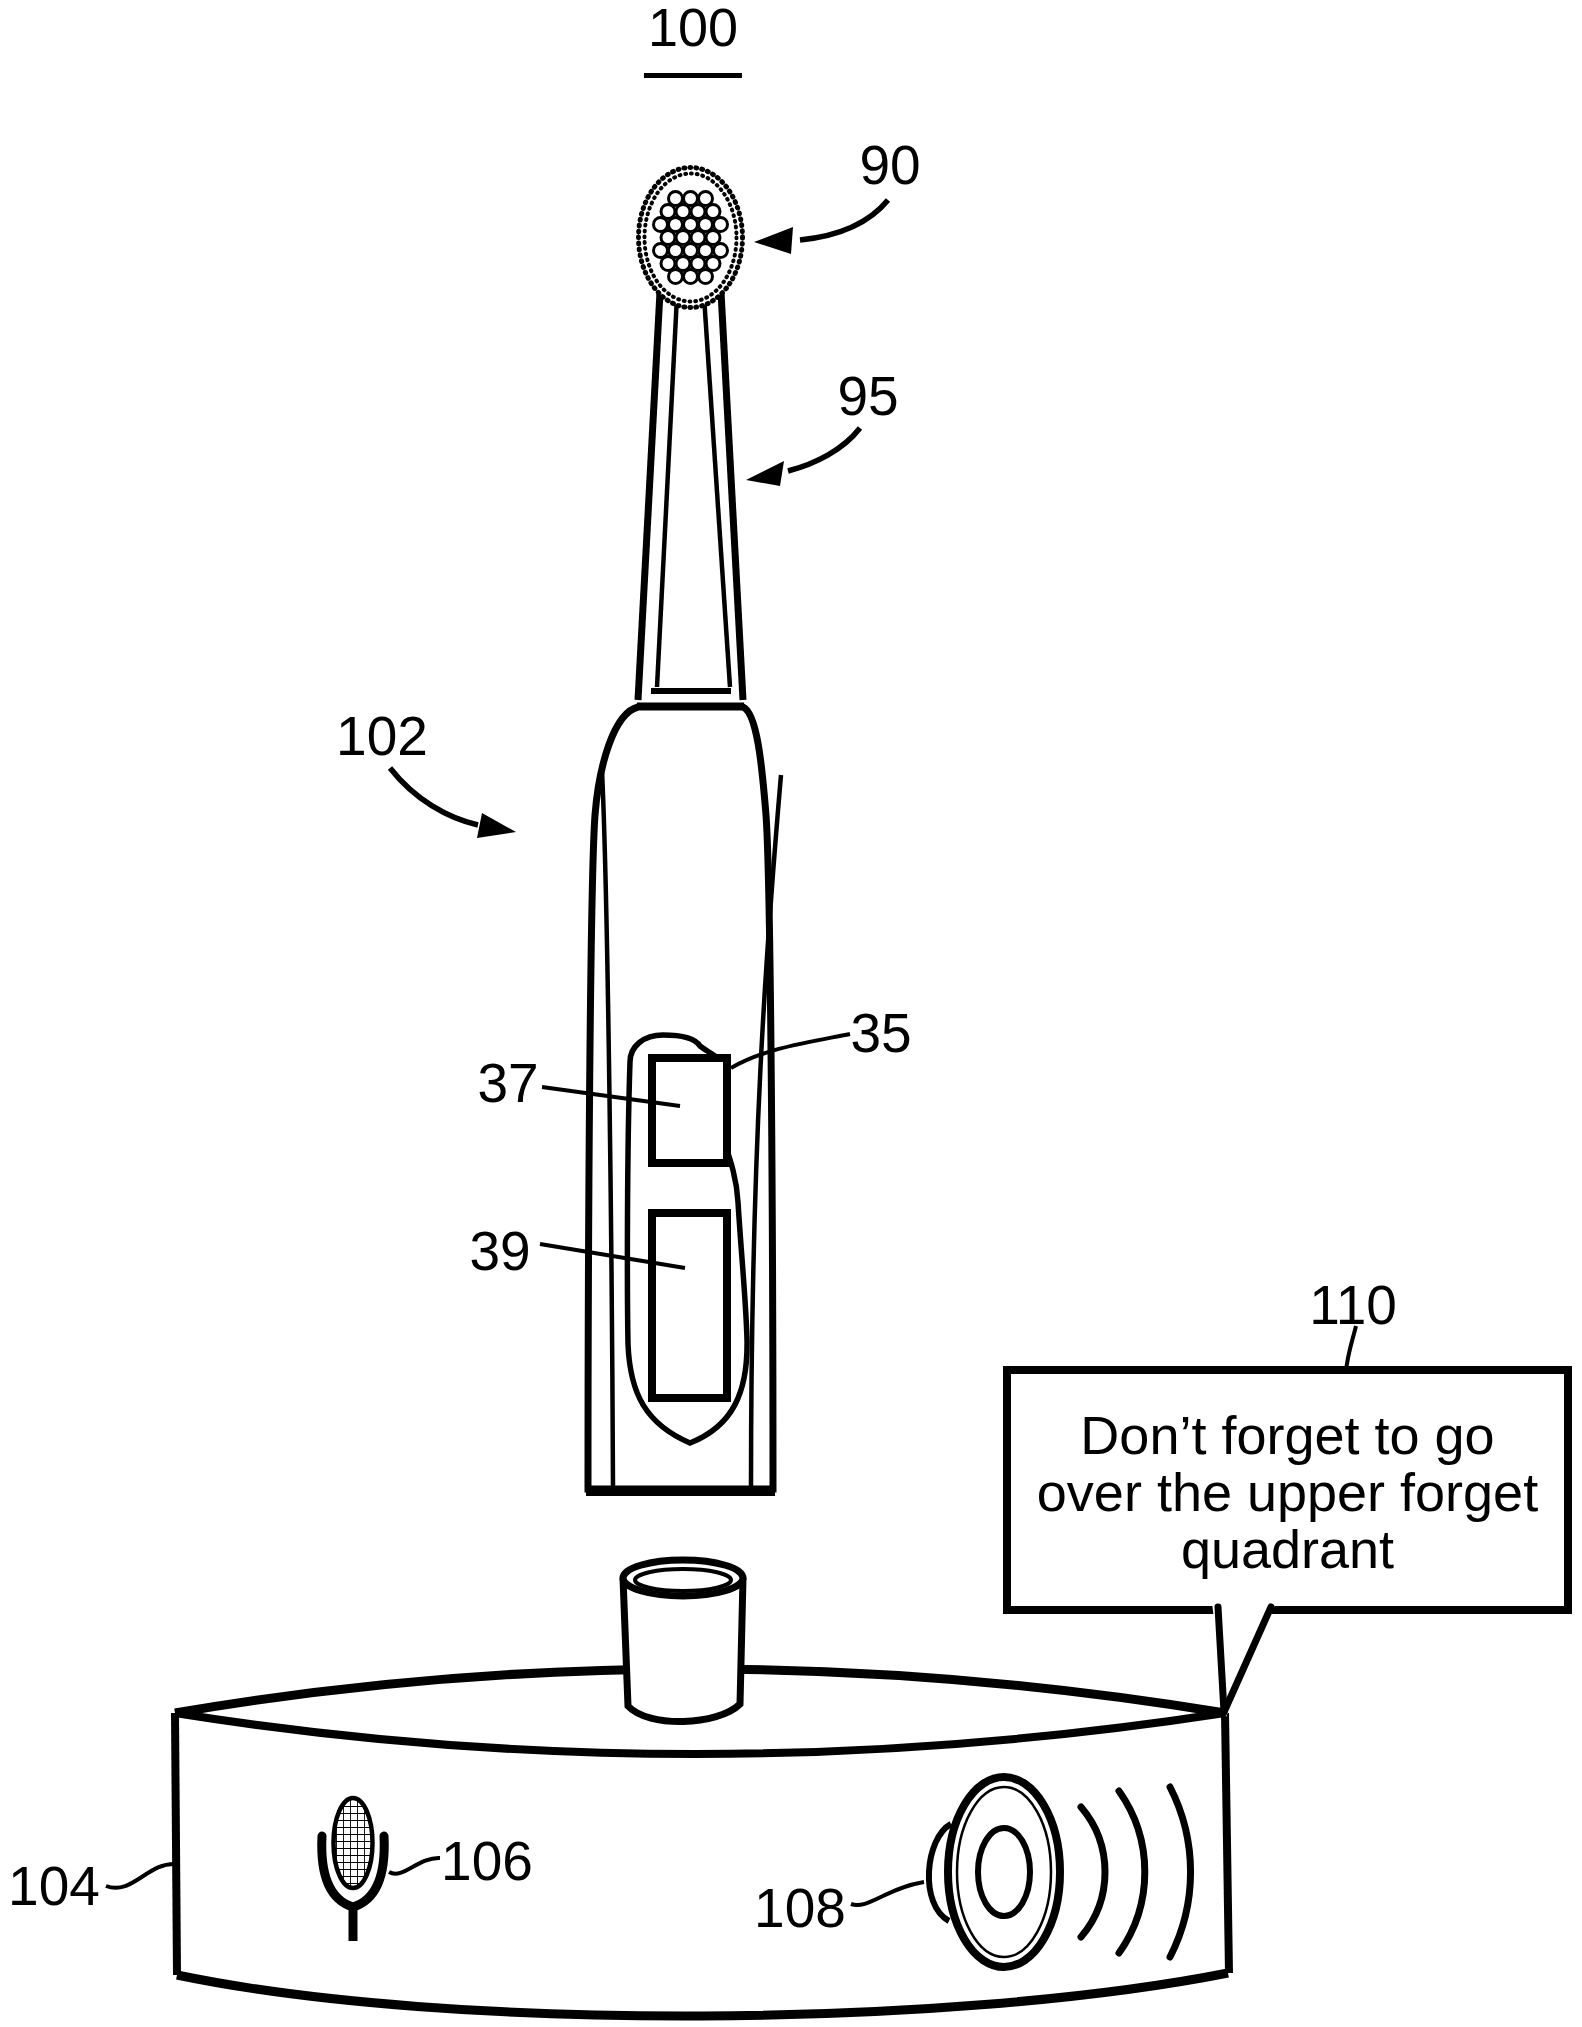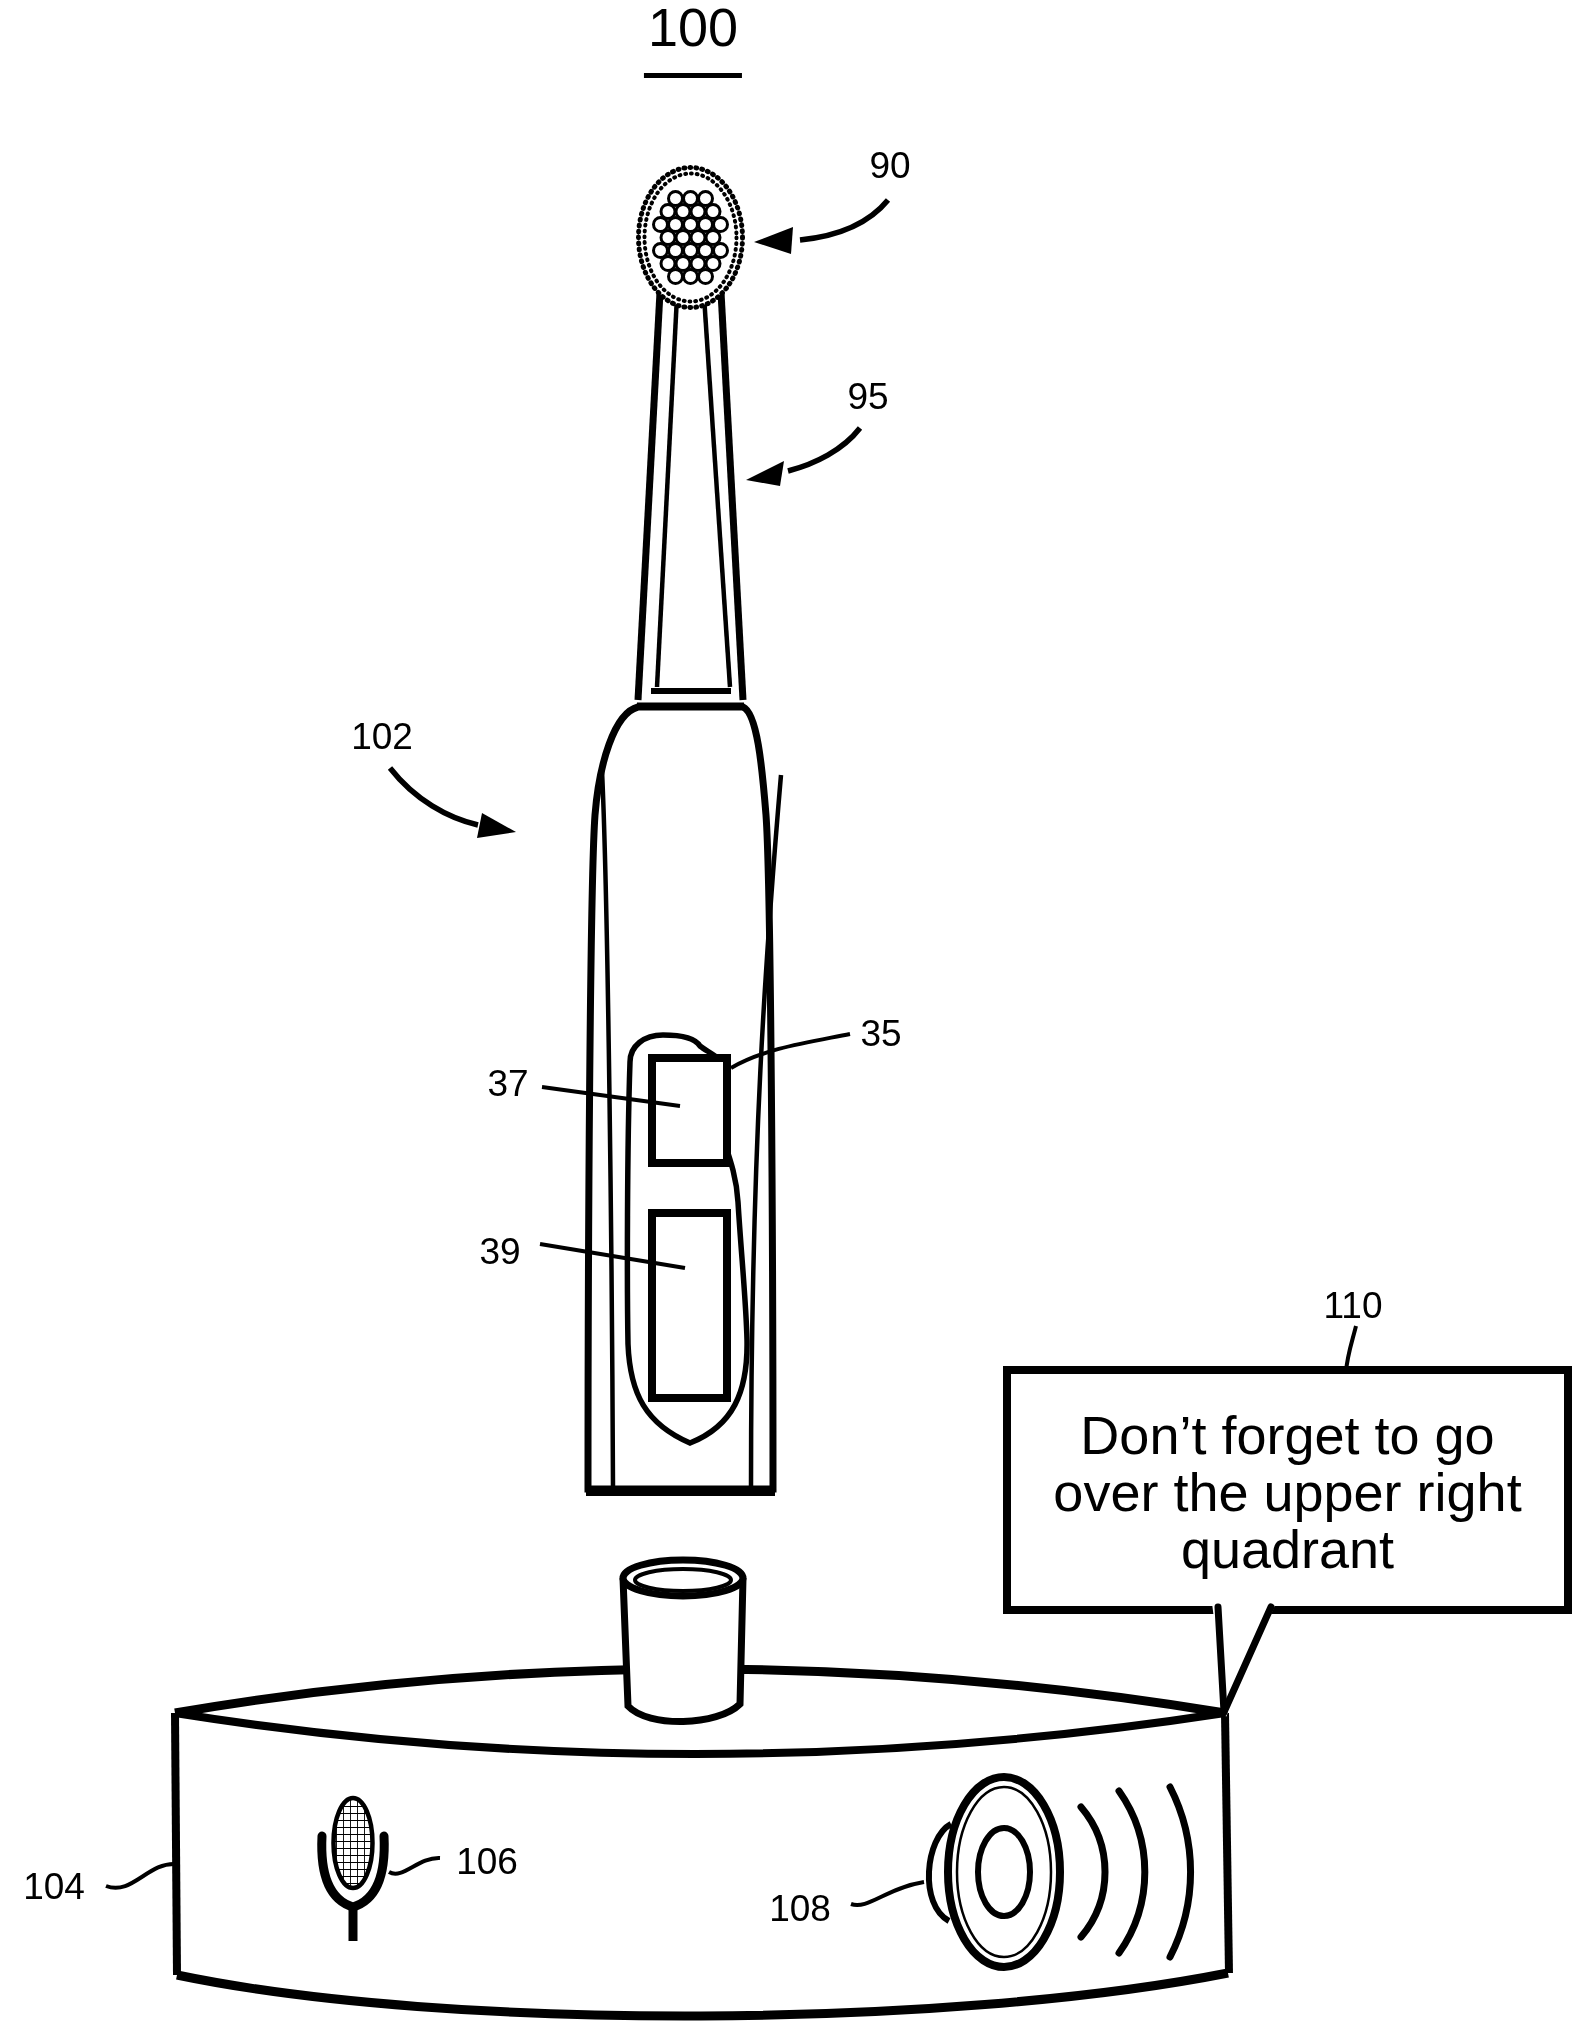--- a/index.html
+++ b/index.html
@@ -2,21 +2,21 @@
 <html><head>
 <meta charset="utf-8">
 <style>
   html,body{margin:0;padding:0;background:#fff;}
   #canvas{
     position:relative;width:1582px;height:2027px;background:#fff;overflow:hidden;
     font-family:"Liberation Sans", sans-serif;color:#000;
   }
   #lineart{position:absolute;left:0;top:0;width:1582px;height:2027px;}
   .ref{
-    position:absolute;font-size:37px;line-height:55px;white-space:nowrap;
+    position:absolute;font-size:55px;line-height:55px;white-space:nowrap;
     transform:translateX(-50%);color:#000;
   }
   .fig-num{
     position:absolute;font-size:54px;line-height:52px;white-space:nowrap;
     transform:translateX(-50%);border-bottom:5px solid #000;padding:0 4px 20px 4px;
   }
   .bubble-text{
     position:absolute;left:1010px;top:1377px;width:555px;height:230px;
     display:flex;flex-direction:column;align-items:center;justify-content:center;
     font-size:54px;line-height:57px;text-align:center;
@@ -174,17 +174,17 @@
   <div class="ref" style="left:881px;top:1006px;">35</div>
   <div class="ref" style="left:508px;top:1056px;">37</div>
   <div class="ref" style="left:500px;top:1224px;">39</div>
   <div class="ref" style="left:1353px;top:1278px;">110</div>
   <div class="ref" style="left:54px;top:1859px;">104</div>
   <div class="ref" style="left:487px;top:1834px;">106</div>
   <div class="ref" style="left:800px;top:1881px;">108</div>
 
   <div class="bubble-text">
     <span>Don’t forget to go</span>
-    <span>over the upper right</span>
+    <span>over the upper forget</span>
     <span>quadrant</span>
   </div>
 
 </div>
 
 </body></html>

